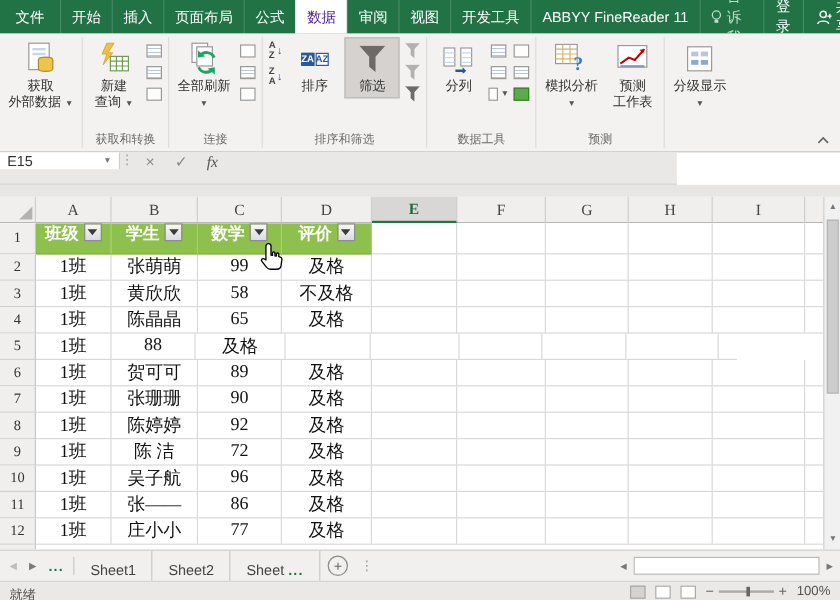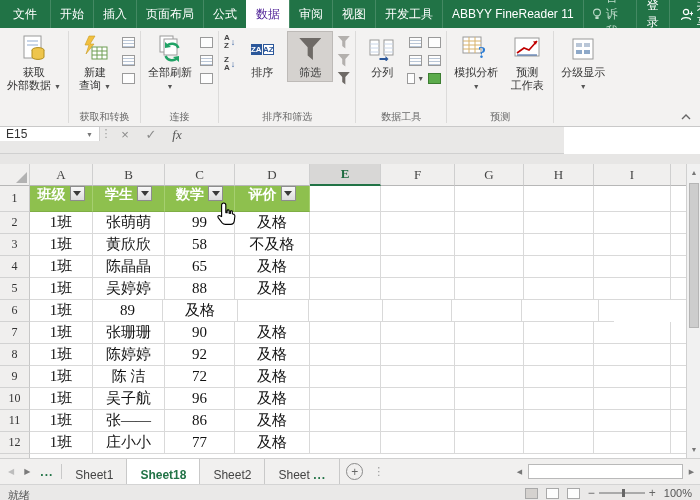--- a/index.html
+++ b/index.html
@@ -494,34 +494,34 @@
       <div class="c w-f"></div>
       <div class="c w-g"></div>
       <div class="c w-h"></div>
       <div class="c w-i"></div>
       <div class="c w-j"></div>
   </div>
 
   <div class="grow">
     <div class="rh w-rh">5</div>
     <div class="c w-a">1班</div>
-    <div class="c w-b">吴婷婷</div>
     <div class="c w-c">88</div>
     <div class="c w-d">及格</div>
     <div class="c w-e"></div>
       <div class="c w-f"></div>
       <div class="c w-g"></div>
       <div class="c w-h"></div>
       <div class="c w-i"></div>
       <div class="c w-j"></div>
   </div>
 
   <div class="grow">
     <div class="rh w-rh">6</div>
     <div class="c w-a">1班</div>
+    <div class="c w-b">贺可可</div>
     <div class="c w-c">89</div>
     <div class="c w-d">及格</div>
     <div class="c w-e"></div>
       <div class="c w-f"></div>
       <div class="c w-g"></div>
       <div class="c w-h"></div>
       <div class="c w-i"></div>
       <div class="c w-j"></div>
   </div>
 
@@ -621,21 +621,20 @@
 </div>
 
 <div class="tabsbar">
   <div class="snav">
     <span class="arrow dim">◀</span>
     <span class="arrow">▶</span>
     <span class="sdots">...</span>
   </div>
   <div class="stsep"></div>
   <div class="stab">Sheet1</div>
-  <div class="stab active">Sheet18</div>
   <div class="stab">Sheet2</div>
   <div class="stab">
     <span>Sheet</span>&nbsp;<span class="sdots">...</span>
   </div>
   <div class="newsheet">+</div>
   <div class="sdots2">⋮</div>
   <div class="hscroll">
     <span class="hs-btn">◀</span>
     <div class="hs-thumb"></div>
     <span class="hs-btn">▶</span>

